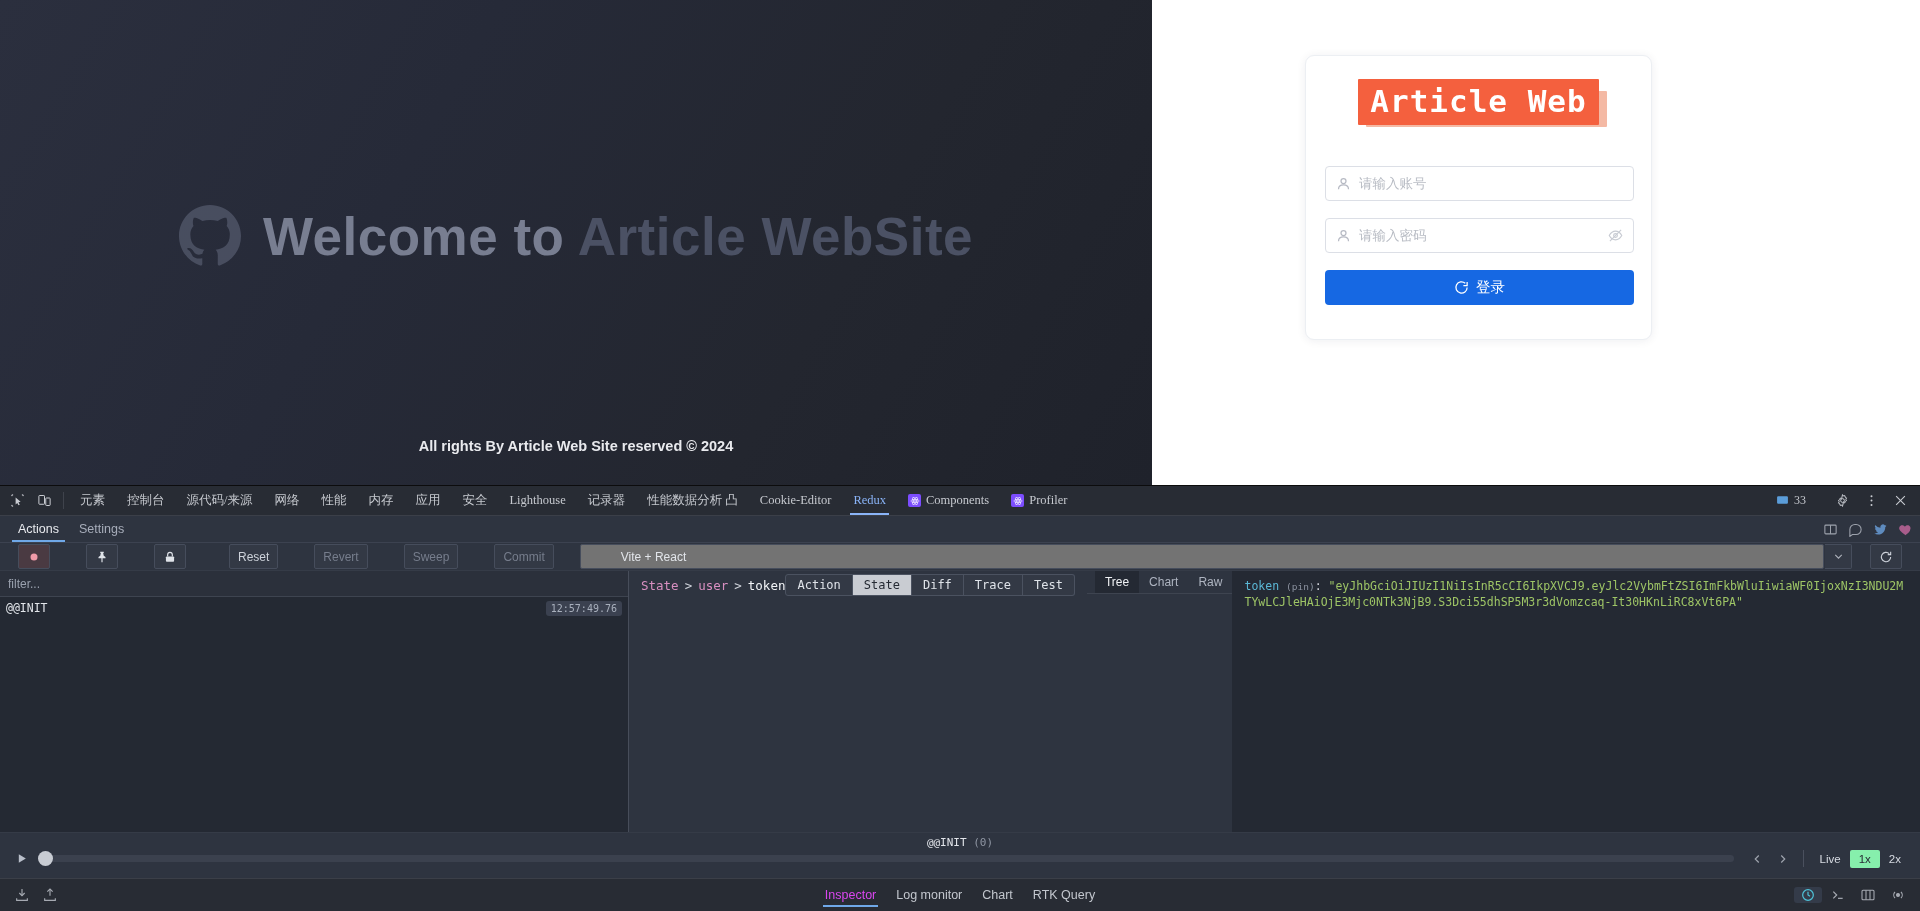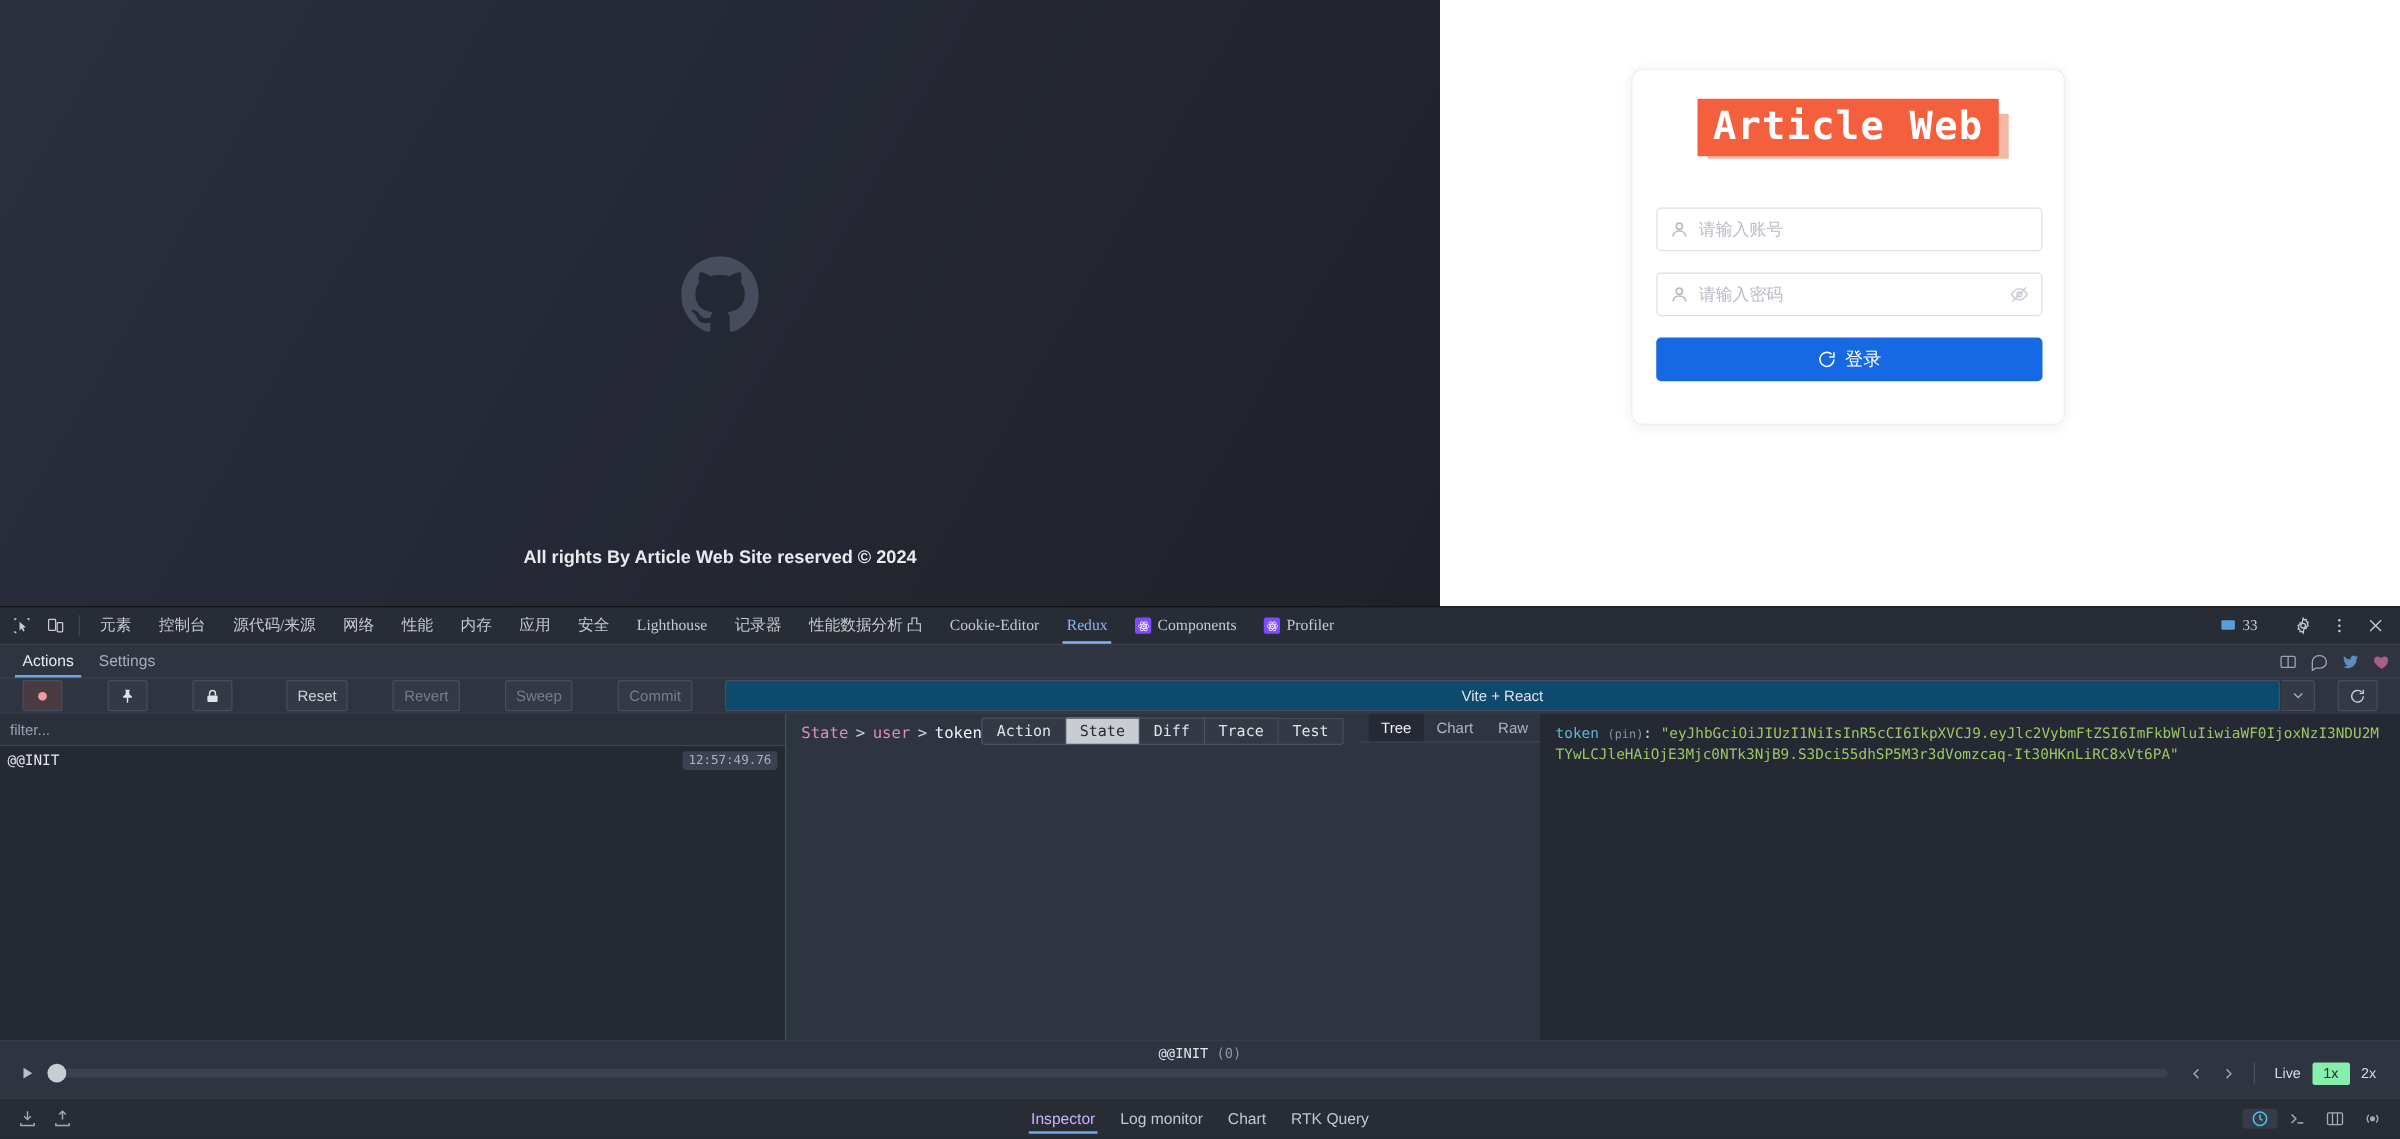--- a/index.html
+++ b/index.html
@@ -246,26 +246,27 @@
   }
   .tb-btn.disabled { color: #767d8c; cursor: default; }
   .tb-btn svg { width: 14px; height: 14px; }
   .tb-rec { background: #4a3a42; }
   .tb-gap { width: 7px; }
   .tb-instance {
     flex: 1;
     border: 1px solid #464d5c;
     border-radius: 2px;
     margin: 1px 1px;
-    background: #0c4a6e;
-    display: flex; align-items: center; justify-content: center;
+    background: #737373;
+    display: flex; align-items: center; 
     font-size: 12px;
     color: #e2e5ea;
     cursor: pointer;
     position: relative;
+    padding-left: 40px;
   }
   .tb-caret {
     width: 27px;
     border: 1px solid #464d5c;
     border-left: none;
     border-radius: 0 2px 2px 0;
     margin: 1px 0;
     background: #333945;
     display: flex; align-items: center; justify-content: center;
     cursor: pointer;
@@ -447,41 +448,44 @@
     position: absolute; left: 0; right: 0;
     display: flex; justify-content: center; gap: 4px;
   }
   .sb-tab {
     font-size: 12.5px;
     color: #c3c7ce;
     padding: 6px 8px 7px 8px;
     cursor: pointer;
     position: relative;
   }
-  .sb-tab.active { color: #c4b5fd; }
+  .sb-tab.active { color: #d946ef; }
   .sb-tab.active::after {
     content: "";
     position: absolute; left: 6px; right: 6px; bottom: 2px;
     height: 2px; background: #6fa8e8;
   }
   .sb-right { margin-left: auto; display: flex; align-items: center; gap: 2px; }
   .sb-right .sb-icon.hl svg { opacity: 1; }
   .sb-icon.hl { background: #343b49; border-radius: 3px; }
 </style>
 </head>
 <body>
 
 <div id="page-area">
 
   <div class="hero">
     <div class="hero-center">
       <span class="gh-logo">
         <svg viewBox="0 0 16 16" fill="#5d6377" width="62" height="62">
           <path d="M8 0C3.58 0 0 3.58 0 8c0 3.54 2.29 6.53 5.47 7.59.4.07.55-.17.55-.38 0-.19-.01-.82-.01-1.49-2.01.37-2.53-.49-2.69-.94-.09-.23-.48-.94-.82-1.13-.28-.15-.68-.52-.01-.53.63-.01 1.08.58 1.23.82.72 1.21 1.87.87 2.33.66.07-.52.28-.87.51-1.07-1.78-.2-3.64-.89-3.64-3.95 0-.87.31-1.59.82-2.15-.08-.2-.36-1.02.08-2.12 0 0 .67-.21 2.2.82.64-.18 1.32-.27 2-.27s1.36.09 2 .27c1.53-1.04 2.2-.82 2.2-.82.44 1.1.16 1.92.08 2.12.51.56.82 1.27.82 2.15 0 3.07-1.87 3.75-3.65 3.95.29.25.54.73.54 1.48 0 1.07-.01 1.93-.01 2.2 0 .21.15.46.55.38A8.01 8.01 0 0 0 16 8c0-4.42-3.58-8-8-8z"></path>
         </svg>
+      </span>
+      <span class="hero-title">
+        <span class="fade1">Welcome to </span><span class="fade3">Article WebSite</span>
       </span>
     </div>
     <div class="hero-footer">All rights By Article Web Site reserved © 2024</div>
   </div>
 
   <div class="login-pane">
     <div class="login-card">
 
       <div class="brand-wrap">
         <span class="brand">

